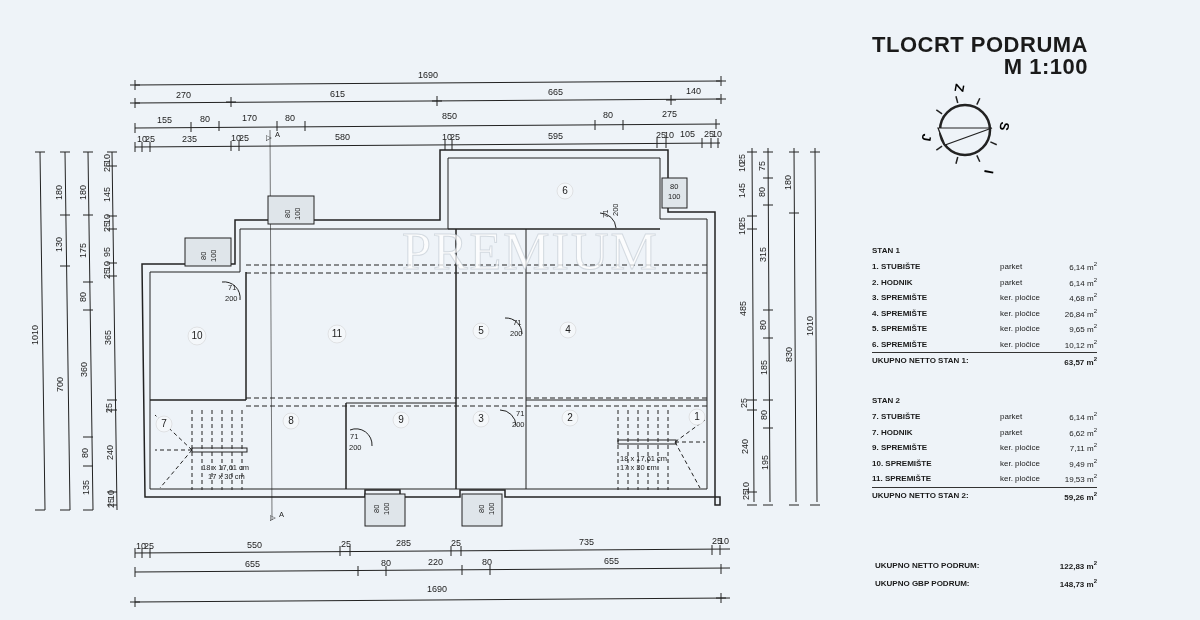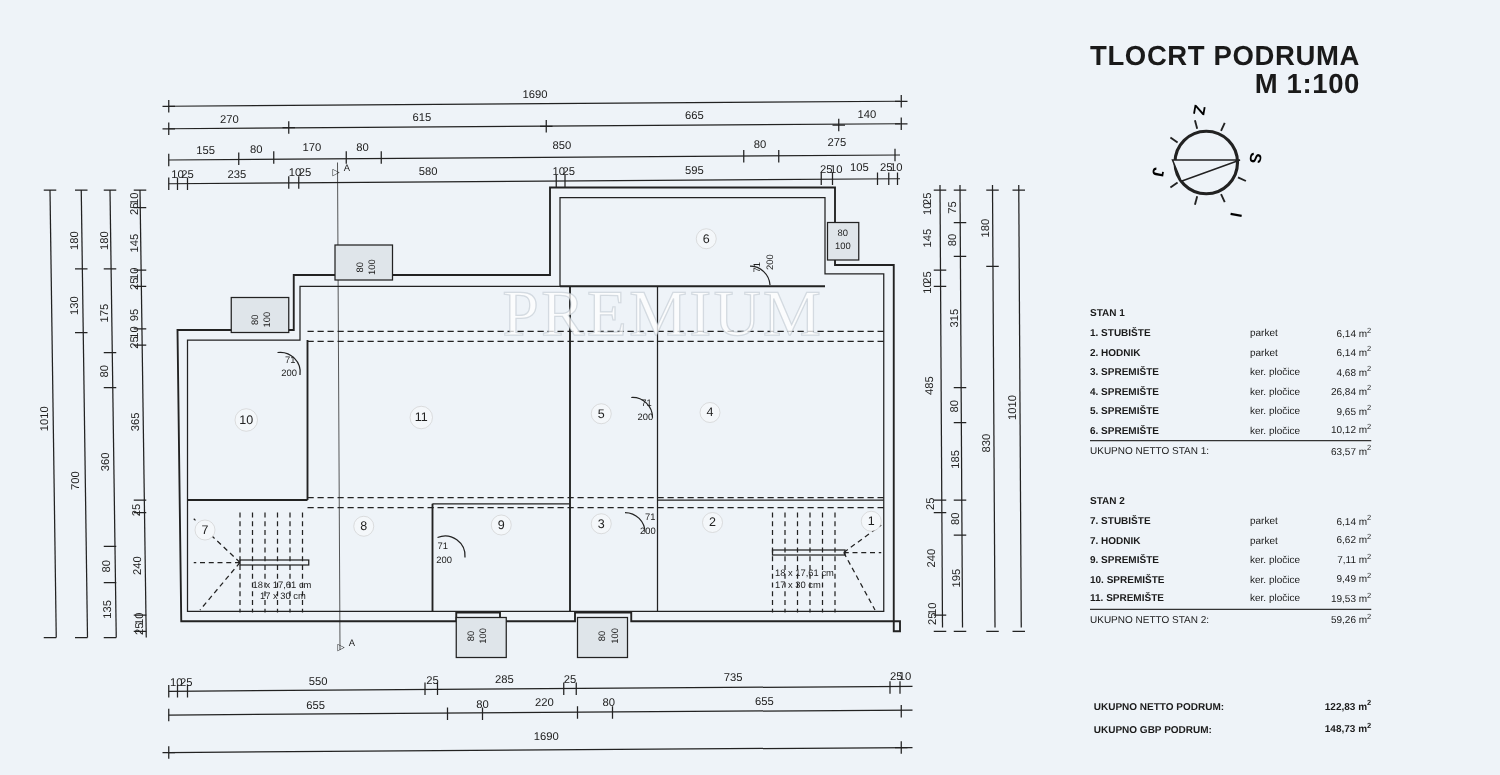--- a/index.html
+++ b/index.html
@@ -10,21 +10,21 @@
   .room-num { font-size:10px; font-family:"Liberation Sans", sans-serif; fill:#222; }
   .small { font-size:7.5px; font-family:"Liberation Sans", sans-serif; fill:#222; }
   .title { position:absolute; right:112px; top:34px; font-weight:bold; font-size:22px; text-align:right; line-height:22px; letter-spacing:0.5px; }
   .compass { position:absolute; left:910px; top:80px; }
   .legend { position:absolute; left:872px; width:225px; font-size:8px; }
   .legend .hd { font-weight:bold; font-size:8px; margin-bottom:4px; }
   .legend .row { display:flex; height:15.5px; align-items:center; }
   .legend .row .n { width:128px; font-weight:bold; }
   .legend .row .f { width:60px; }
   .legend .row .a { flex:1; text-align:right; }
-  .legend .tot { display:flex; border-top:1px solid #333; padding-top:3px; font-weight:normal; }
+  .legend .tot { display:flex; border-top:1px solid #333; padding-top:3px; font-weight:bold; }
   .legend .tot .n { flex:1; }
   .totals { position:absolute; left:875px; top:556px; width:222px; font-size:8px; font-weight:bold; }
   .totals .row { display:flex; height:18px; align-items:center; }
   .totals .row .n { flex:1; }
   .watermark { position:absolute; left:402px; top:222px; font-family:Liberation Serif, serif; font-size:52px; color:rgba(255,255,255,0.75); letter-spacing:2px; -webkit-text-stroke:1px rgba(180,190,200,0.5); }
   sup { font-size:6px; }
 </style>
 </head>
 <body>
 

